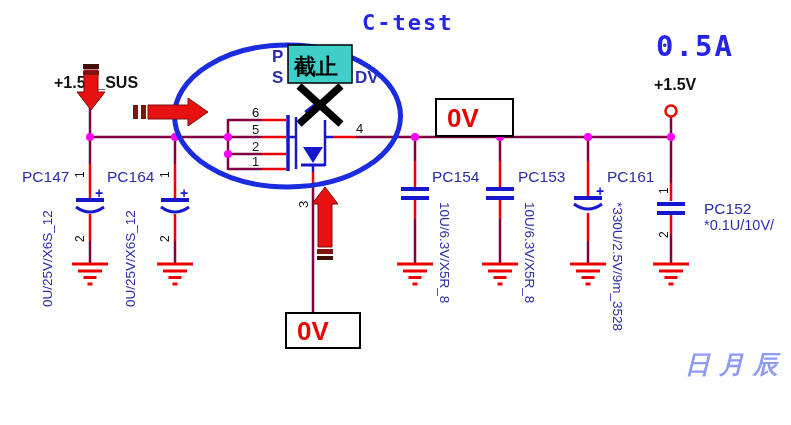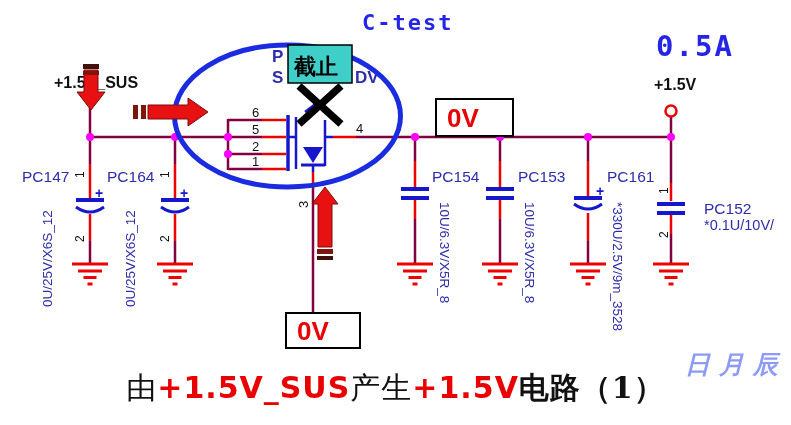--- a/index.html
+++ b/index.html
@@ -212,22 +212,19 @@
     <polygon points="148,105 188,105 188,98 208,112 188,126 188,119 148,119" fill="#e81111" stroke="#7a0f0f" stroke-width="1"></polygon>
   </g>
   <g>
     <polygon points="318,247 318,204 312,204 325,187 338,204 332,204 332,247" fill="#e81111" stroke="#7a0f0f" stroke-width="1"></polygon>
     <rect x="317" y="249" width="16" height="5" fill="#7e150f"></rect>
     <rect x="317" y="256" width="16" height="4" fill="#40100a"></rect>
   </g>
 </svg>
 
 
-<div class="caption">
-  <span class="blk">由</span><span class="red">+1.5V_SUS</span><span class="blk">产生</span><span class="red">+1.5V</span><span class="blk num">电路（1）</span>
-</div>
 
 
 <div class="watermark">
   <div class="wm1">日月辰</div>
 </div>
 
 </div>
 
 </body></html>

